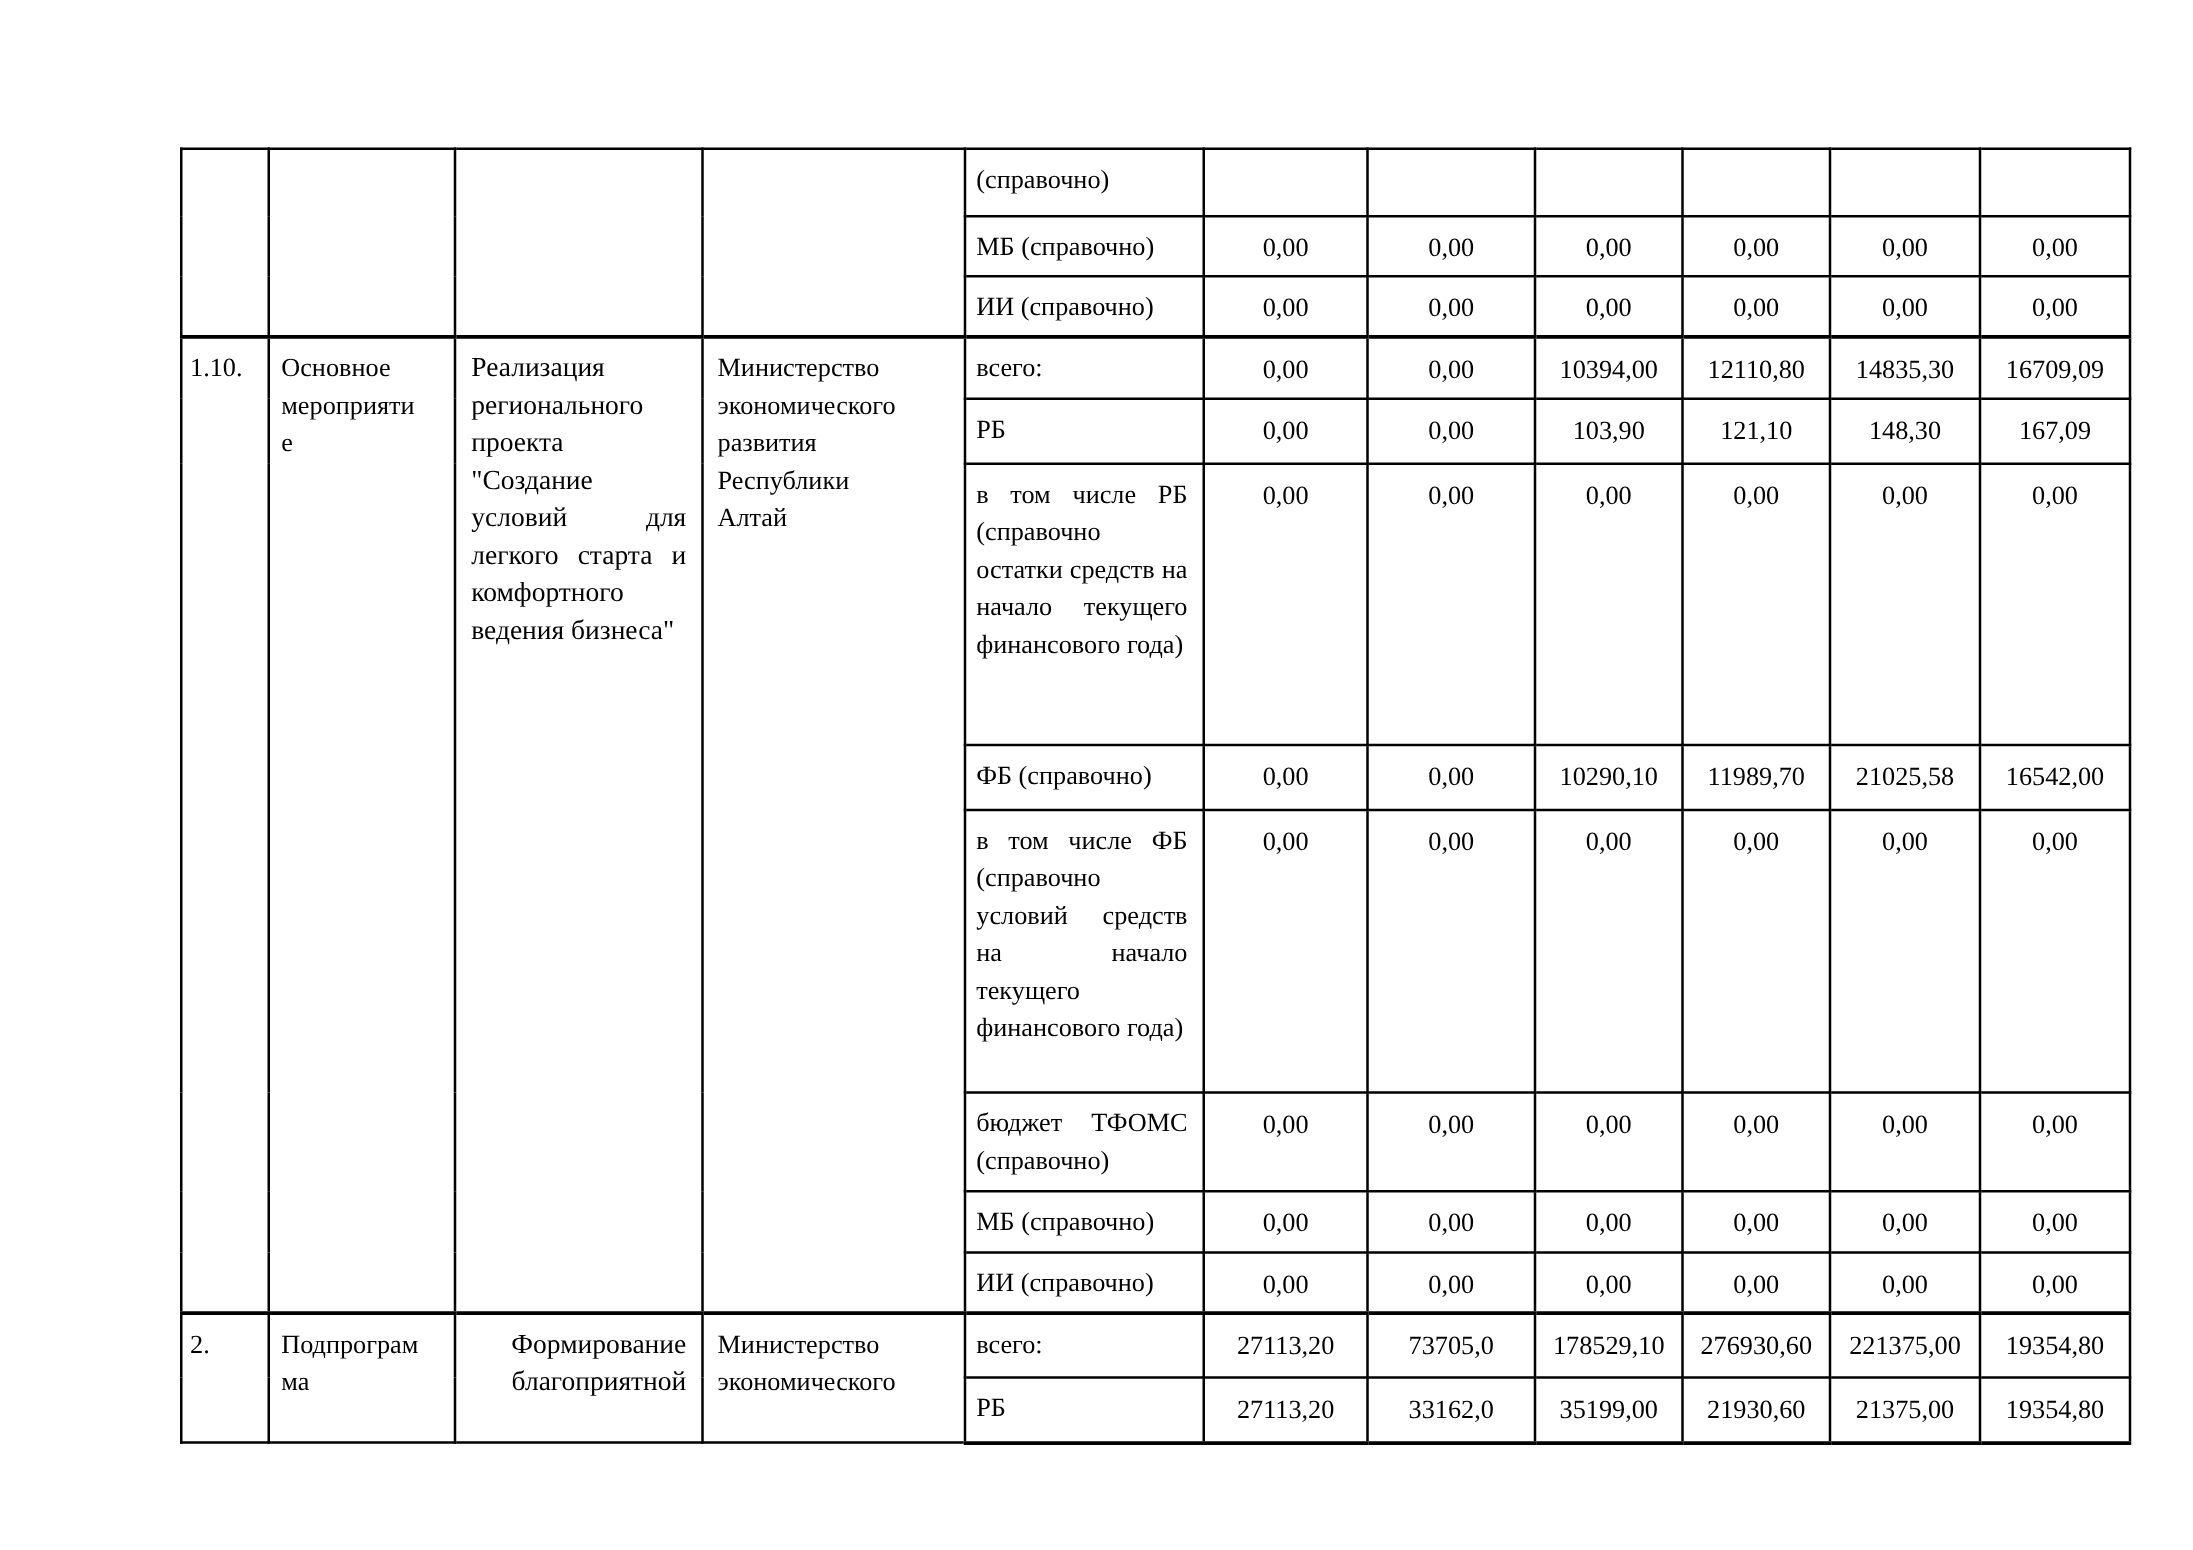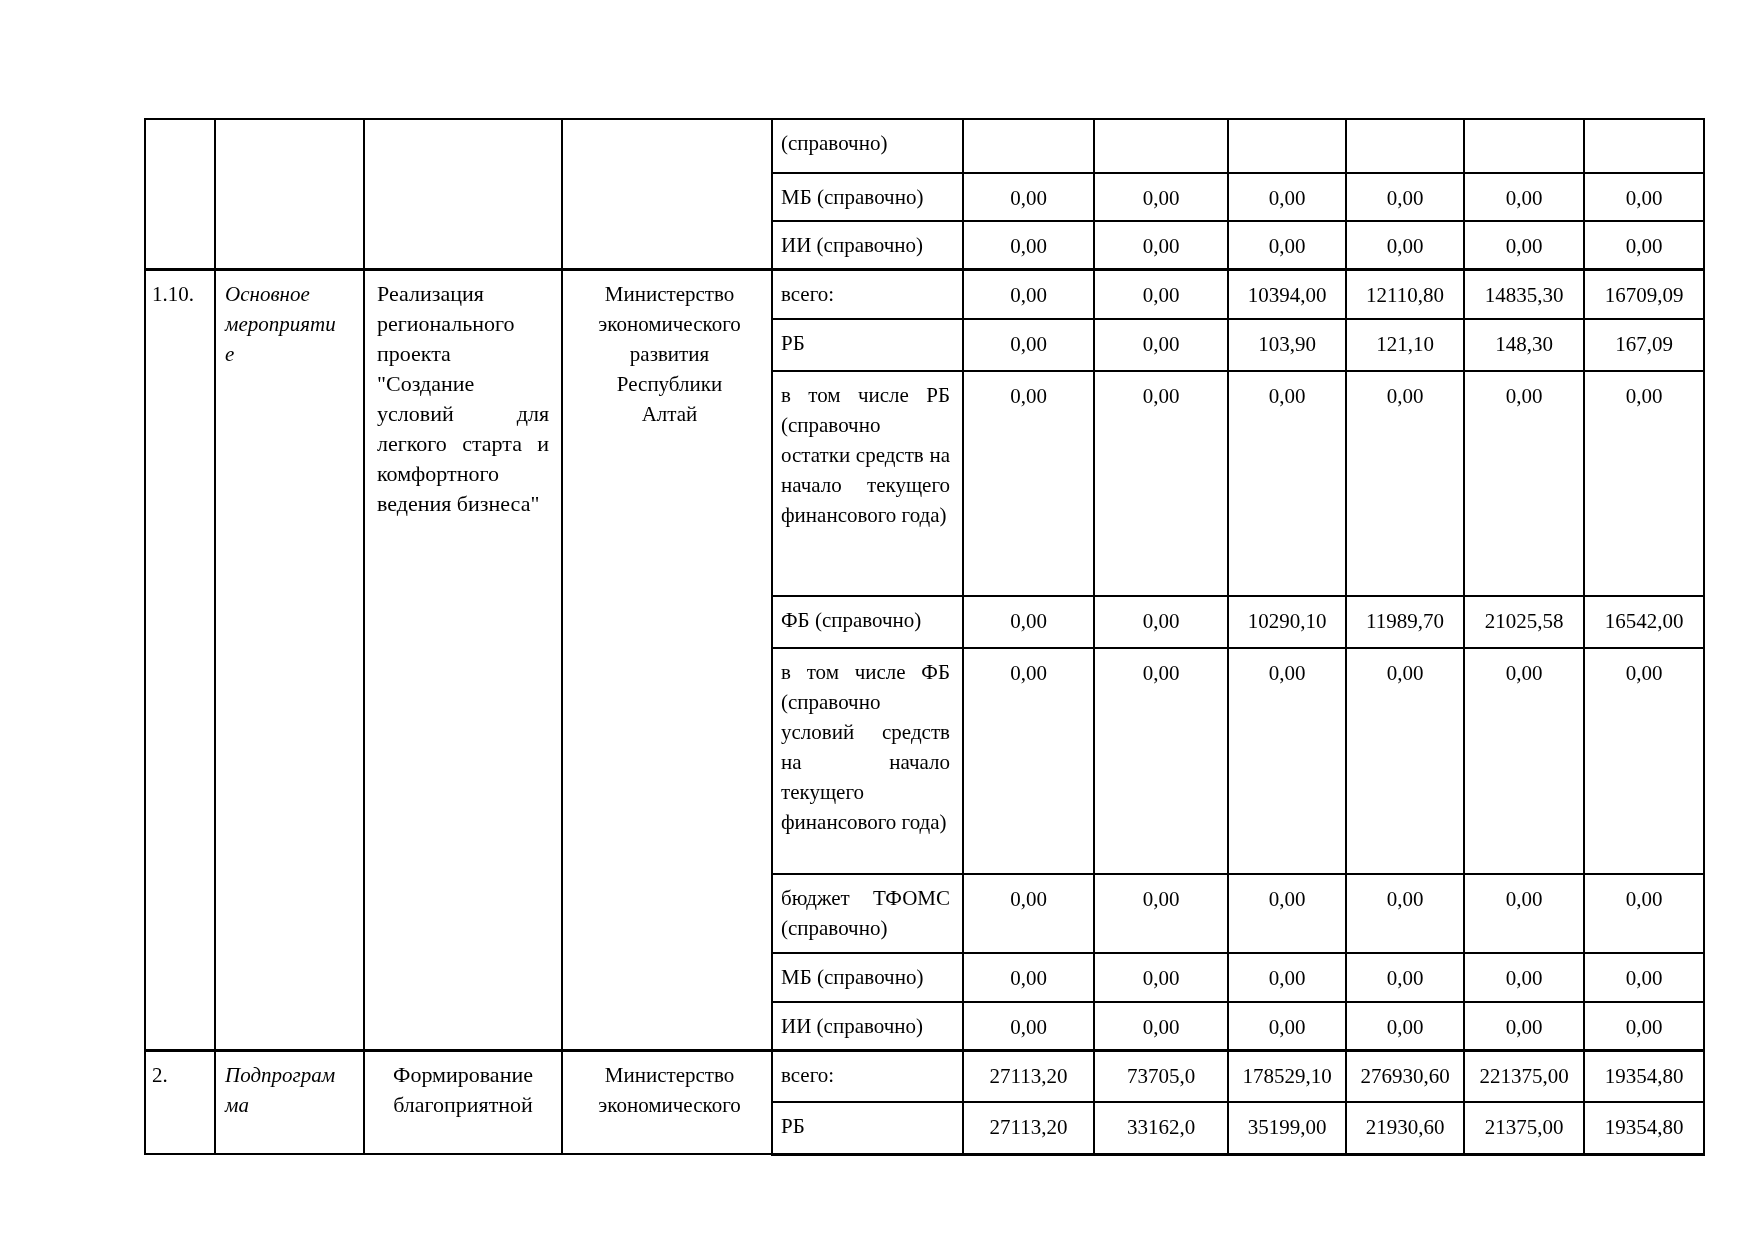--- a/index.html
+++ b/index.html
@@ -31,30 +31,30 @@
     padding: 8px 8px 4px 8px;
     overflow: hidden;
     word-wrap: break-word;
   }
   
   table.budget { border: 2px solid #000; }
   tr.section-start > td { border-top: 3px solid #000000; }
   tr.last-row > td { border-bottom: 3px solid #000000; }
 
   td.c-num { padding-left: 6px; padding-right: 4px; }
-  td.c-type { white-space: pre-line; padding-left: 9px; padding-right: 4px; font-style: italic; }
+  td.c-type { white-space: pre-line; padding-left: 9px; padding-right: 4px; }
   td.c-name {
     text-align: justify;
     font-size: 22px;
     padding-left: 12px;
     padding-right: 12px;
     margin-left: 48px;
   }
-  td.c-name.pre { white-space: pre-line; text-align: center; }
-  td.c-exec { white-space: pre-line; padding-left: 11px; padding-right: 6px; text-align: center; }
+  td.c-name.pre { white-space: pre-line; text-align: right; }
+  td.c-exec { white-space: pre-line; padding-left: 11px; padding-right: 6px; }
   td.c-label {
     text-align: justify;
     padding-right: 12px;
   }
   td.c-val {
     text-align: center;
     padding: 9px 2px 4px 2px;
   }
 </style>
 </head>

